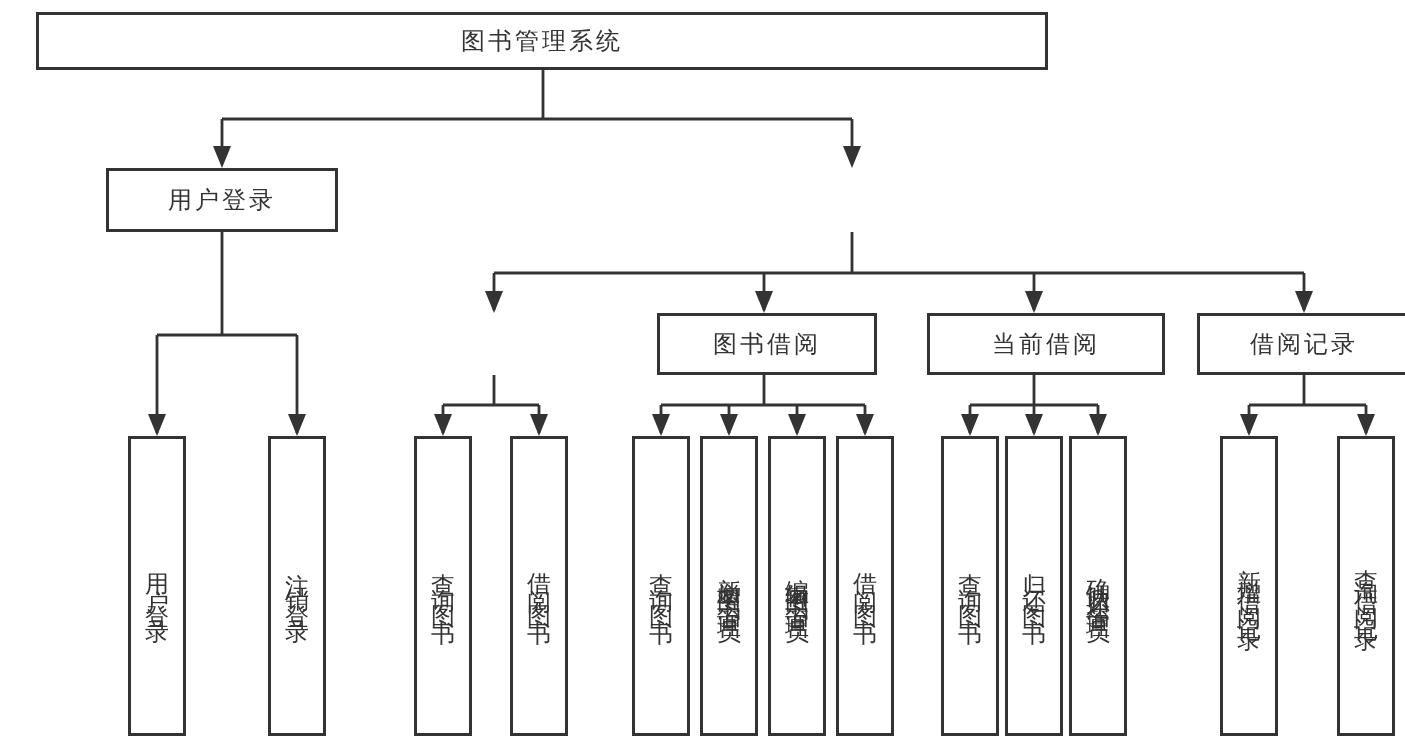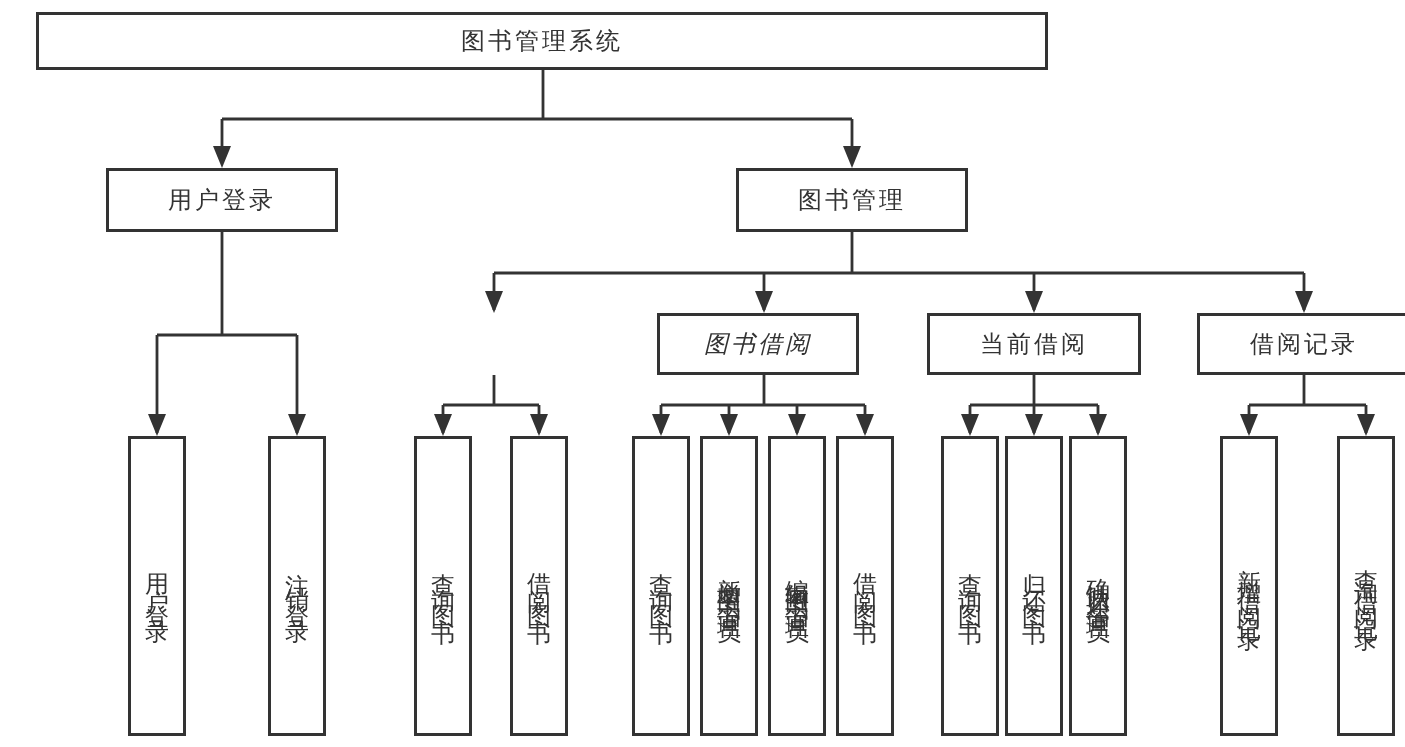--- a/index.html
+++ b/index.html
@@ -56,22 +56,22 @@
     height: 300px;
     top: 436px;
   }
   .ls6 { letter-spacing: 12px; }
   .ls9 { letter-spacing: 6px; }
 
   .root-box   { left: 12px;   top: 12px;  width: 1012px; height: 58px; }
   .b-login    { left: 82px;   top: 168px; width: 232px;  height: 64px; }
   .b-mgmt     { left: 712px;  top: 168px; width: 232px;  height: 64px; }
   .m-recommend{ left: 363px;  top: 313px; width: 214px;  height: 62px; }
-  .m-borrow   { left: 633px;  top: 313px; width: 202px;  height: 62px; font-style: italic; }
-  .m-current  { left: 903px;  top: 313px; width: 214px;  height: 62px; }
+  .m-borrow   { left: 633px;  top: 313px; width: 220px;  height: 62px; }
+  .m-current  { left: 903px;  top: 313px; width: 238px;  height: 62px; }
   .m-records  { left: 1173px; top: 313px; width: 214px;  height: 62px; }
 
   .lf-login1  { left: 104px; }
   .lf-login2  { left: 244px; }
   .lf-rec1    { left: 390px; }
   .lf-rec2    { left: 486px; }
   .lf-bor1    { left: 608px; }
   .lf-bor2    { left: 676px; }
   .lf-bor3    { left: 744px; }
   .lf-bor4    { left: 812px; }
@@ -142,21 +142,20 @@
     <g>
       <path d="M1280 375 V405 M1225 405 H1342 M1225 405 V433 M1342 405 V433"></path>
       <polygon points="1216,414 1234,414 1225,436"></polygon>
       <polygon points="1333,414 1351,414 1342,436"></polygon>
     </g>
   </svg>
 
   <div class="box h-box root-box">图书管理系统</div>
 
   <div class="box h-box b-login">用户登录</div>
-  <div class="box h-box b-mgmt">图书管理</div>
 
   <div class="box h-box m-borrow">图书借阅</div>
   <div class="box h-box m-current">当前借阅</div>
   <div class="box h-box m-records">借阅记录</div>
 
   <div class="box v-box lf-login1">用户登录</div>
   <div class="box v-box lf-login2">注销登录</div>
 
   <div class="box v-box lf-rec1">查询图书</div>
   <div class="box v-box lf-rec2">借阅图书</div>

